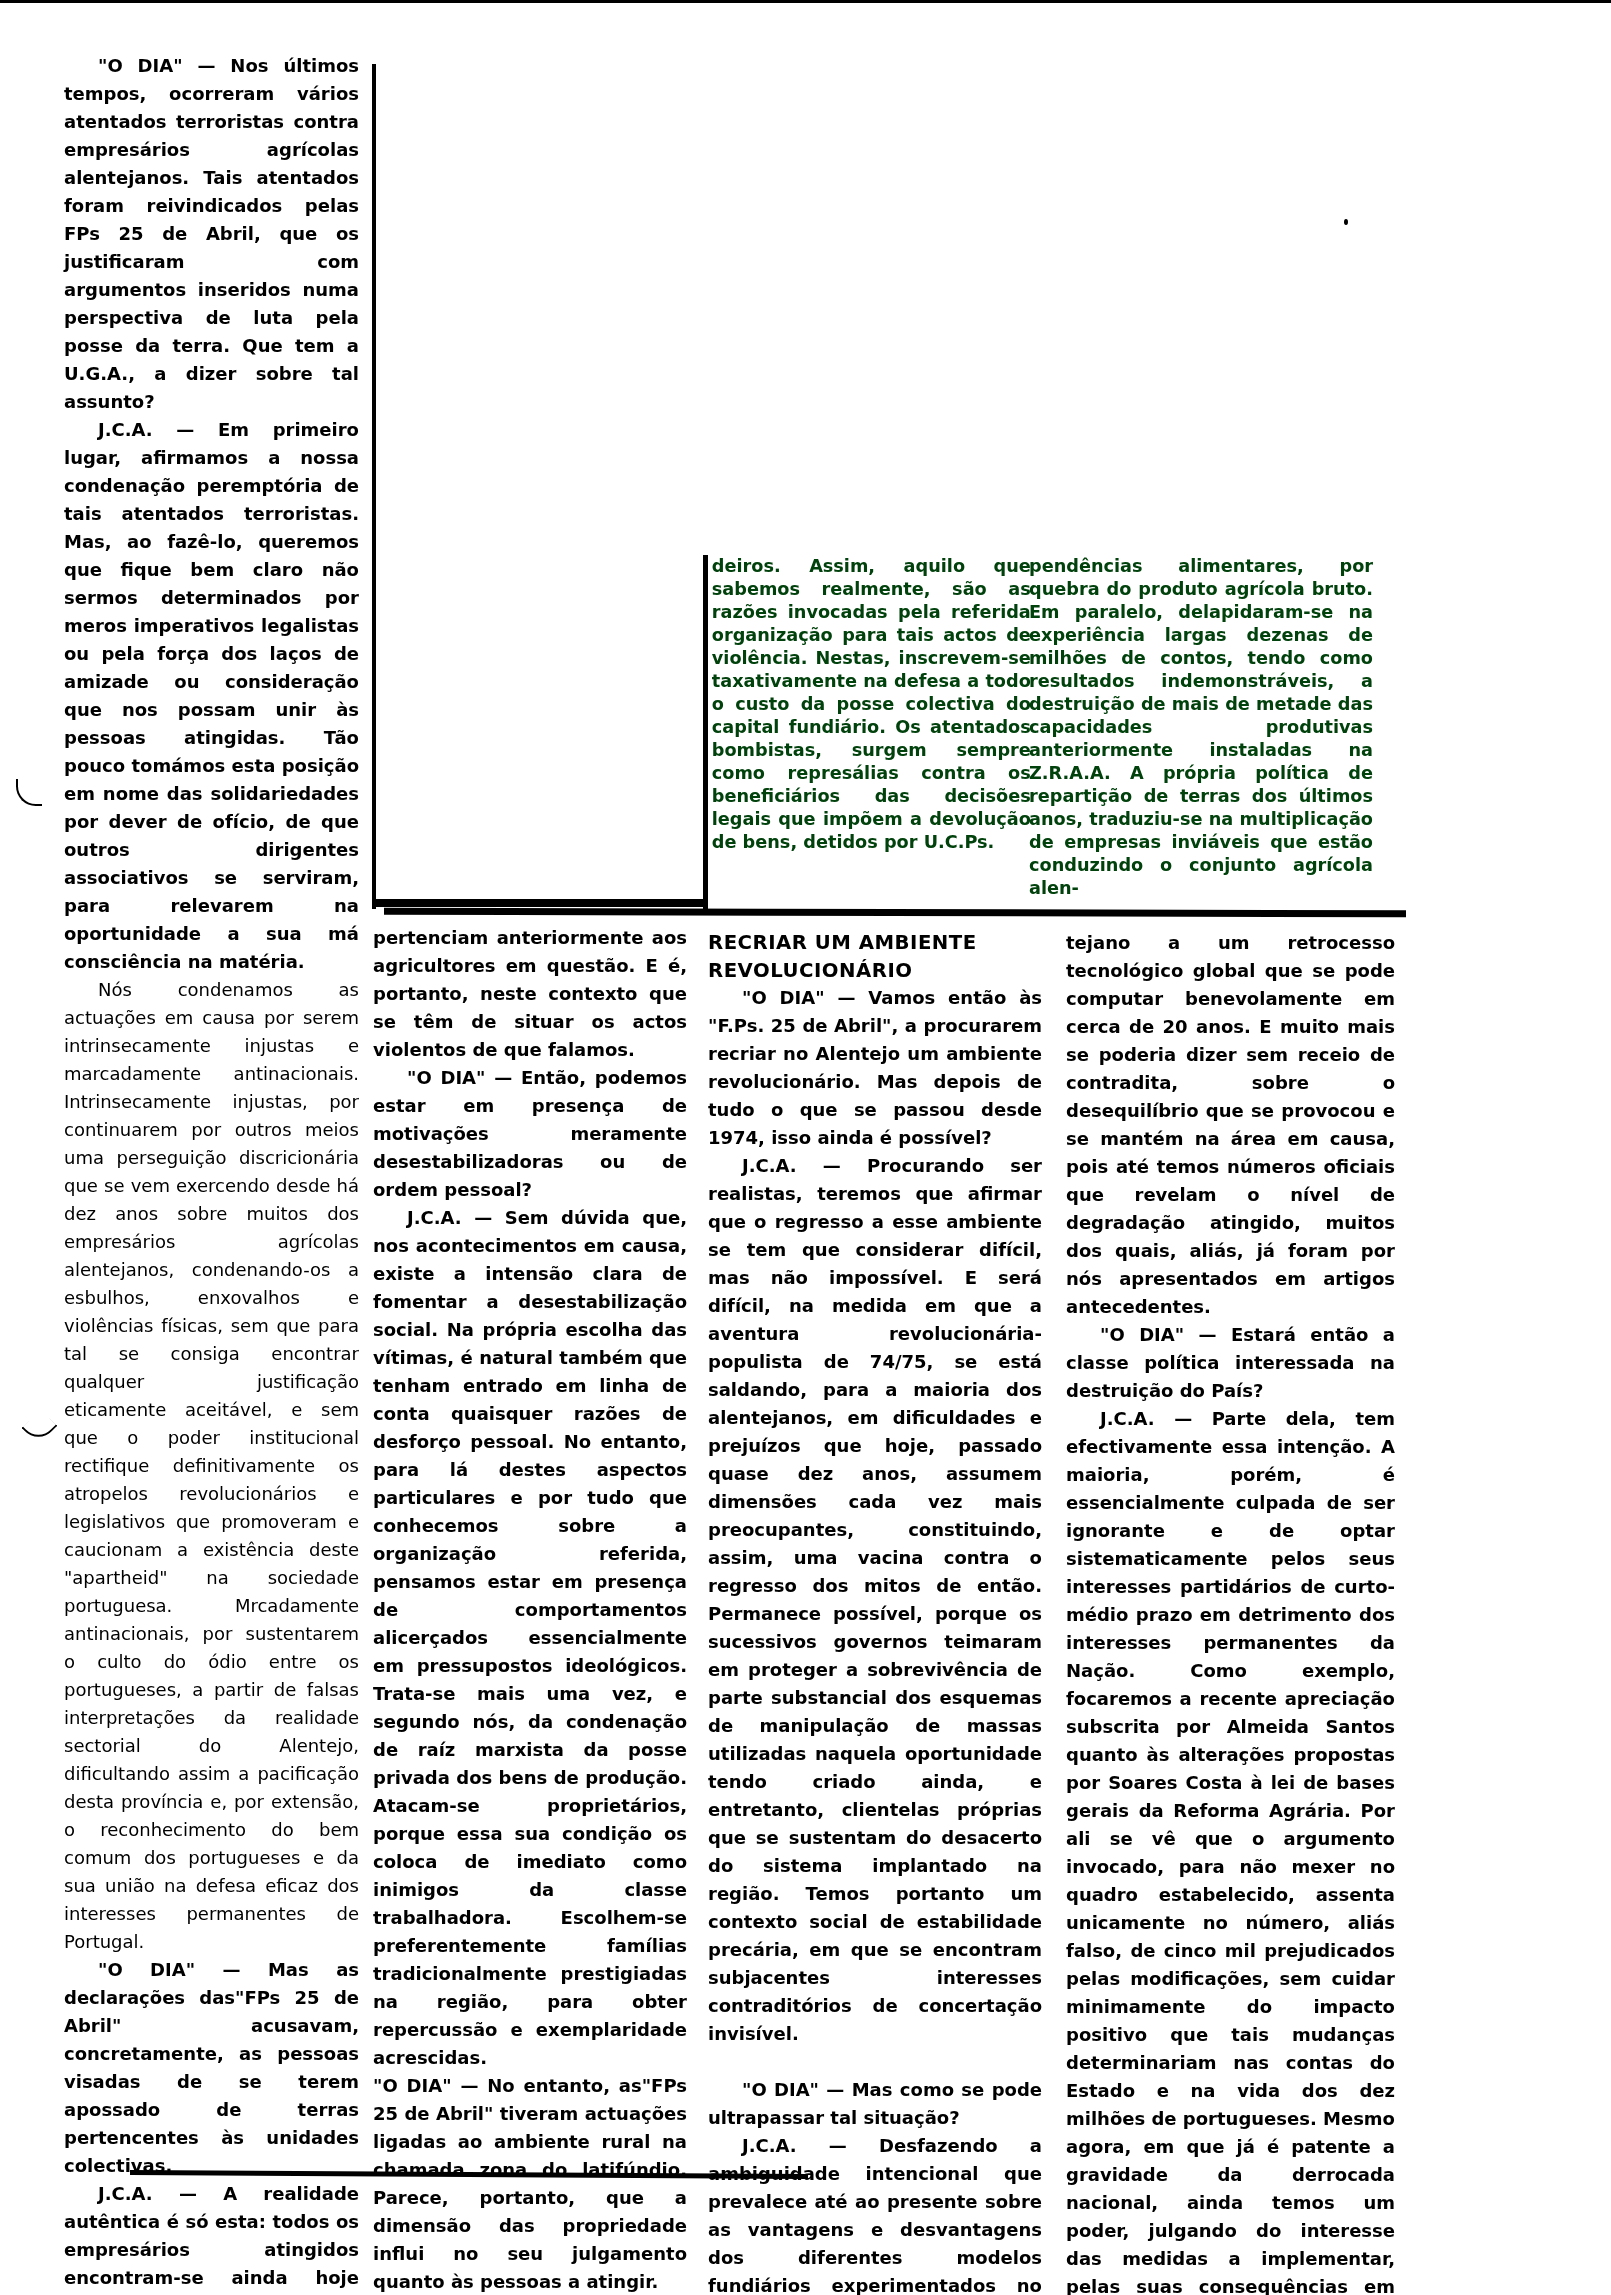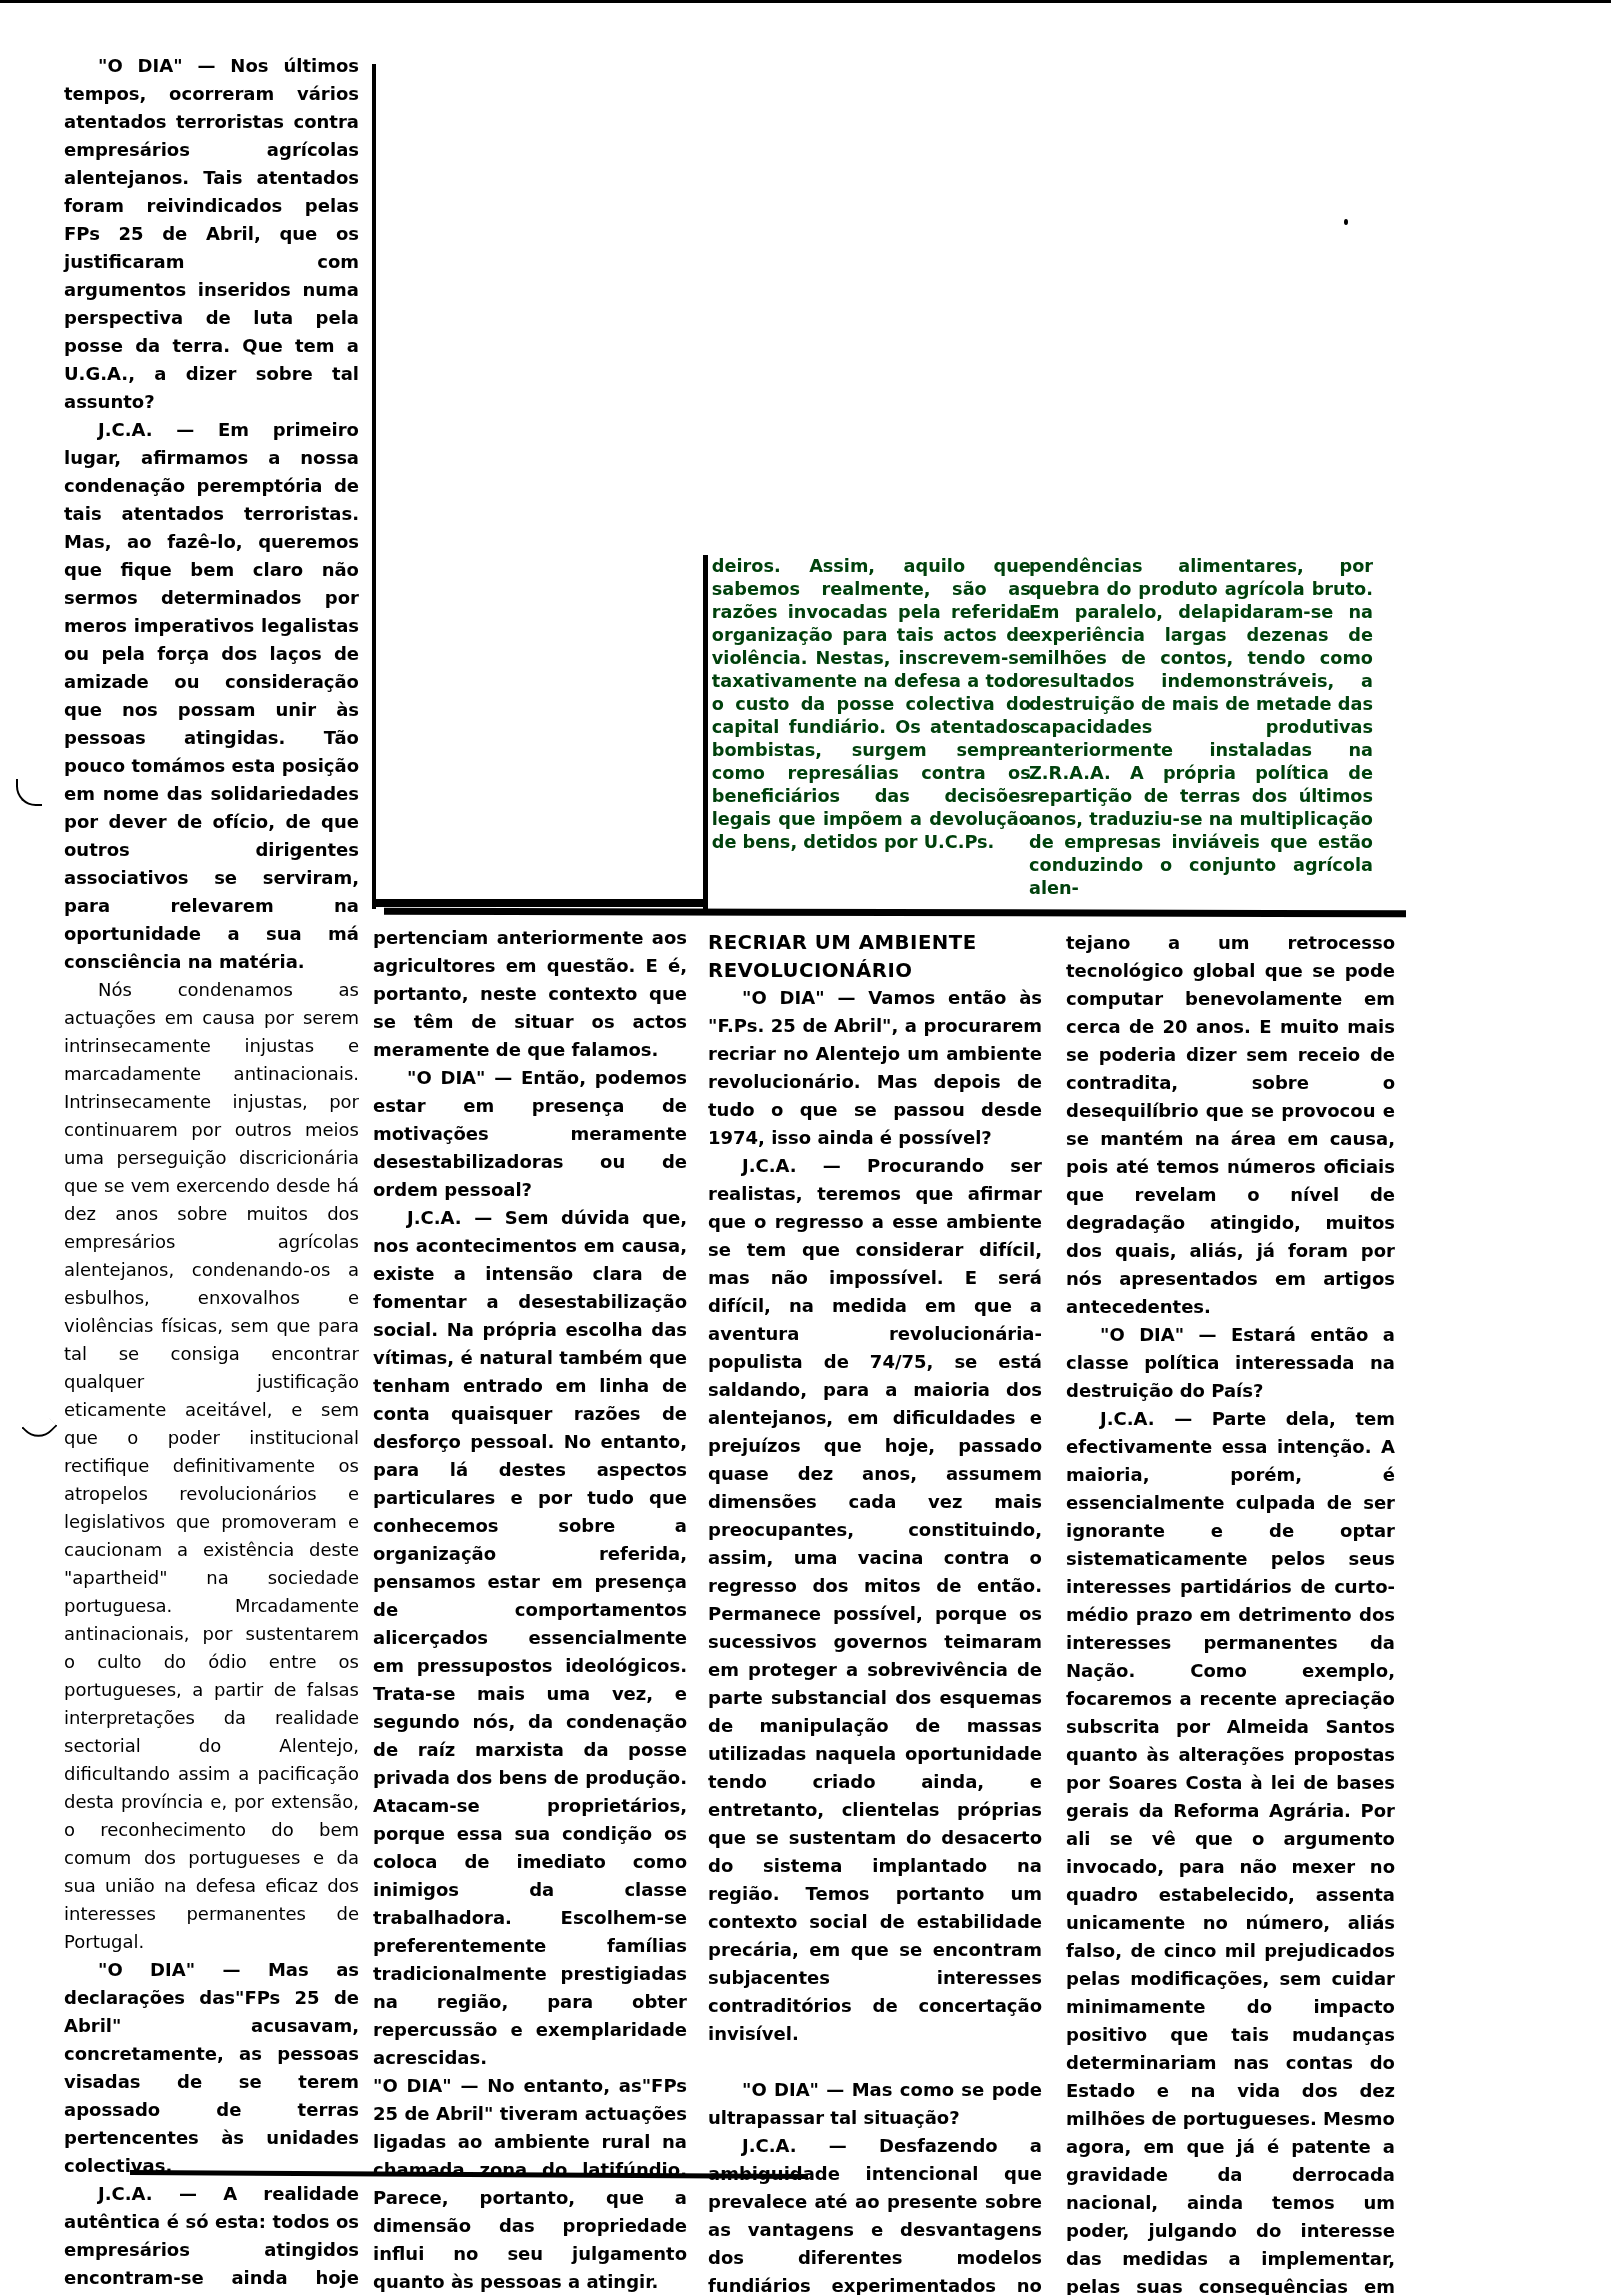--- a/index.html
+++ b/index.html
@@ -48,21 +48,21 @@
   <div class="vrule" style="left:372px; top:899px; width:334px; height:7.9px;"></div>
 
   <div class="inset">
     <div class="frame-left"></div>
     <div class="sub left">deiros. Assim, aquilo que sabemos realmente, são as razões invocadas pela referida organização para tais actos de violência. Nestas, inscrevem-se taxativamente na defesa a todo o custo da posse colectiva do capital fundiário. Os atentados bombistas, surgem sempre como represálias contra os beneficiários das decisões legais que impõem a devolução de bens, detidos por U.C.Ps.</div>
     <div class="sub right">pendências alimentares, por quebra do produto agrícola bruto. Em paralelo, delapidaram-se na experiência largas dezenas de milhões de contos, tendo como resultados indemonstráveis, a destruição de mais de metade das capacidades produtivas anteriormente instaladas na Z.R.A.A. A própria política de repartição de terras dos últimos anos, traduziu-se na multiplicação de empresas inviáveis que estão conduzindo o conjunto agrícola alen-</div>
     <div class="frame-bottom"></div>
   </div>
 
   <div class="col" id="col2">
-    <p class="ans">pertenciam anteriormente aos agricultores em questão. E é, portanto, neste contexto que se têm de situar os actos meramente de que falamos.</p>
+    <p class="ans">pertenciam anteriormente aos agricultores em questão. E é, portanto, neste contexto que se têm de situar os actos violentos de que falamos.</p>
     <p class="ind q">"O DIA" — Então, podemos estar em presença de motivações meramente desestabilizadoras ou de ordem pessoal?</p>
     <p class="ind ans">J.C.A. — Sem dúvida que, nos acontecimentos em causa, existe a intensão clara de fomentar a desestabilização social. Na própria escolha das vítimas, é natural também que tenham entrado em linha de conta quaisquer razões de desforço pessoal. No entanto, para lá destes aspectos particulares e por tudo que conhecemos sobre a organização referida, pensamos estar em presença de comportamentos alicerçados essencialmente em pressupostos ideológicos. Trata-se mais uma vez, e segundo nós, da condenação de raíz marxista da posse privada dos bens de produção. Atacam-se proprietários, porque essa sua condição os coloca de imediato como inimigos da classe trabalhadora. Escolhem-se preferentemente famílias tradicionalmente prestigiadas na região, para obter repercussão e exemplaridade acrescidas.</p>
     <p class="q">"O DIA" — No entanto, as"FPs 25 de Abril" tiveram actuações ligadas ao ambiente rural na chamada zona do latifúndio. Parece, portanto, que a dimensão das propriedade influi no seu julgamento quanto às pessoas a atingir.</p>
 
   </div>
 
   <div class="col" id="col3">
     <div class="heading" style="margin-top:0">
       <div>RECRIAR UM AMBIENTE</div>
       <div>REVOLUCIONÁRIO</div>

